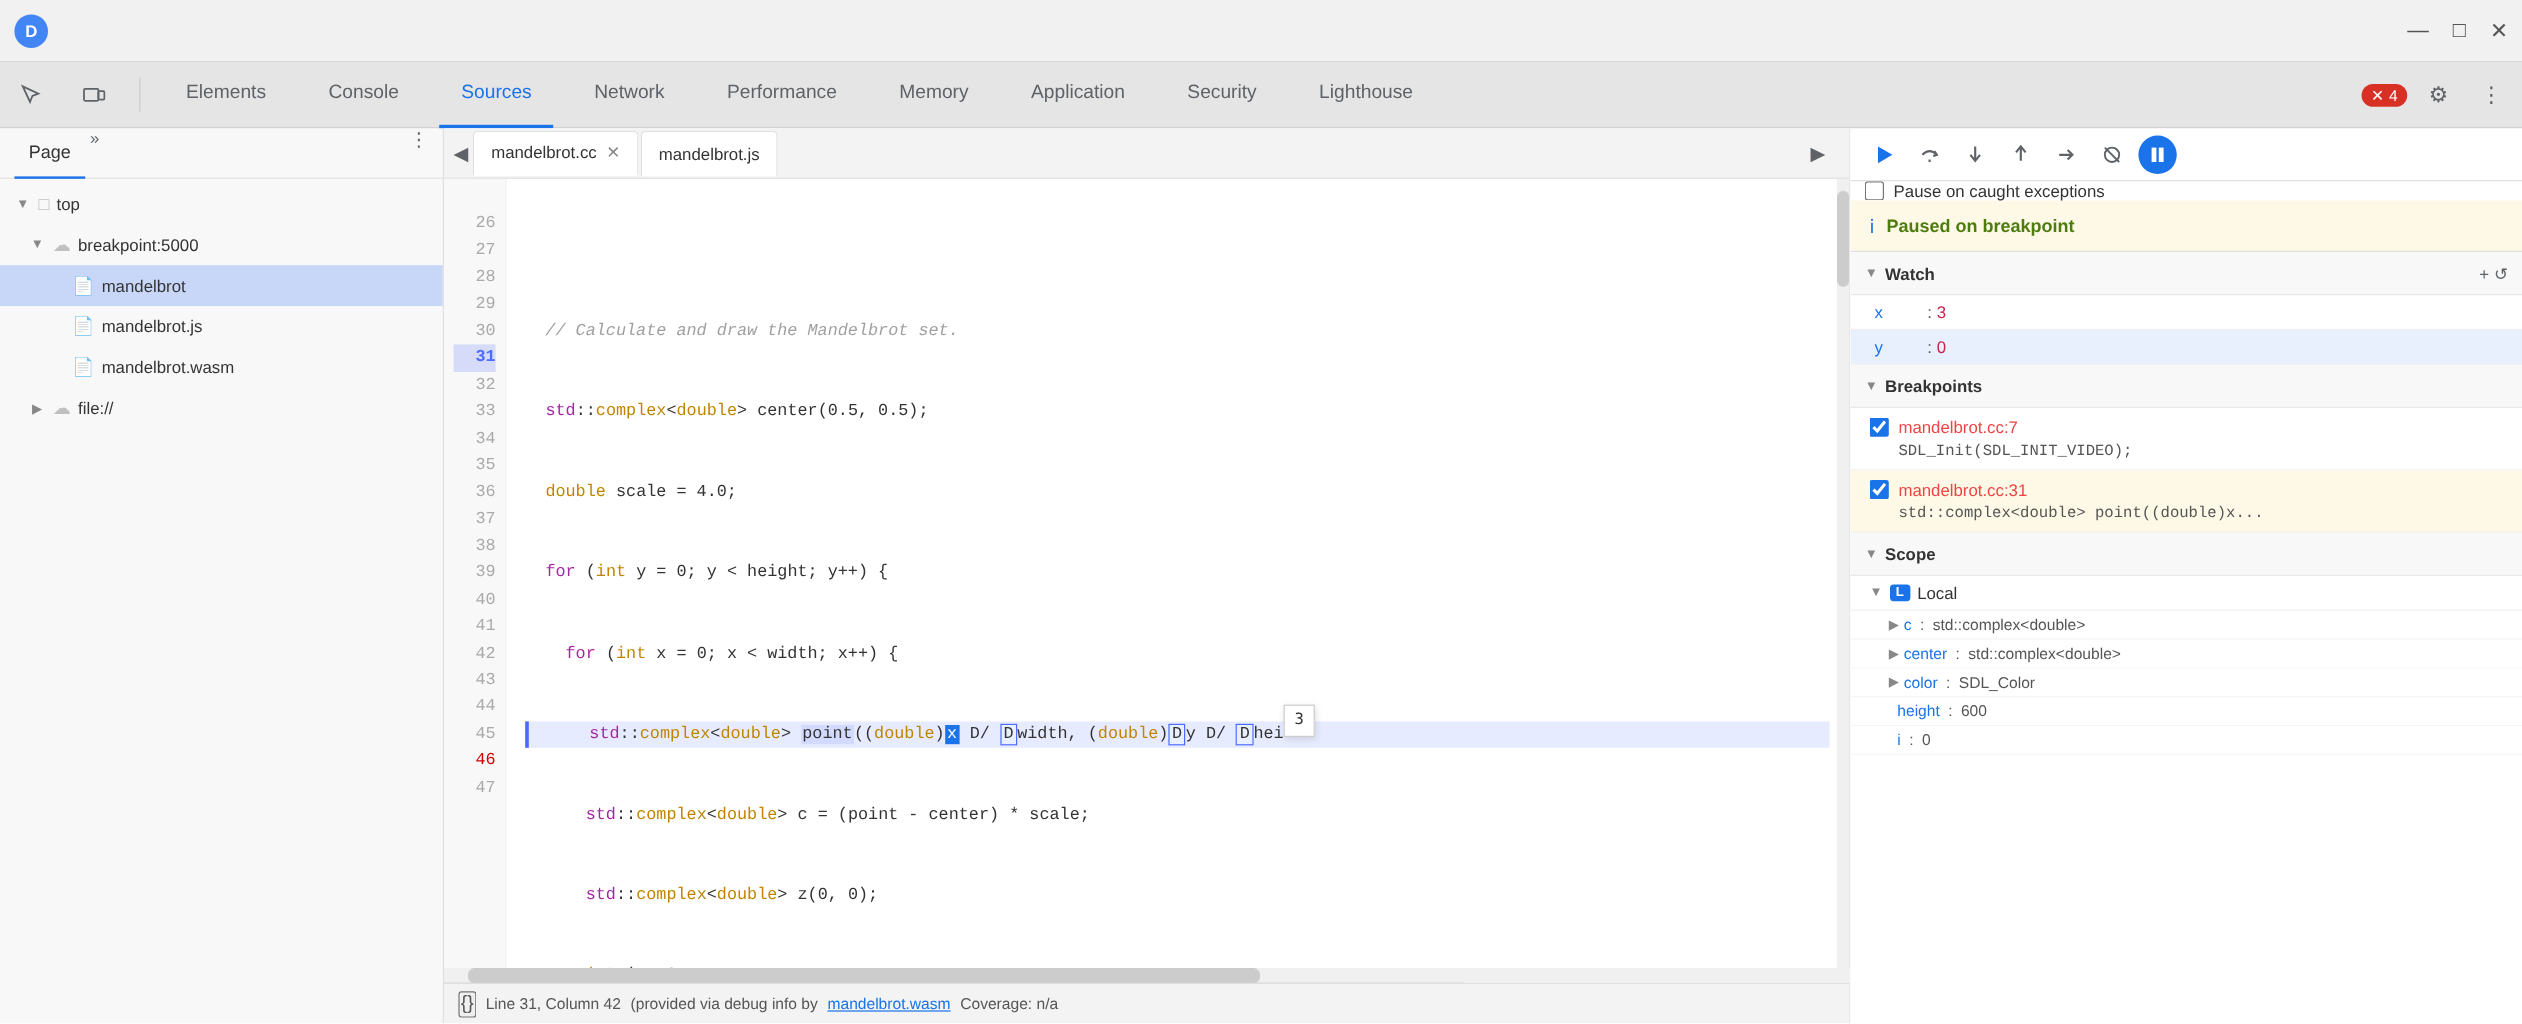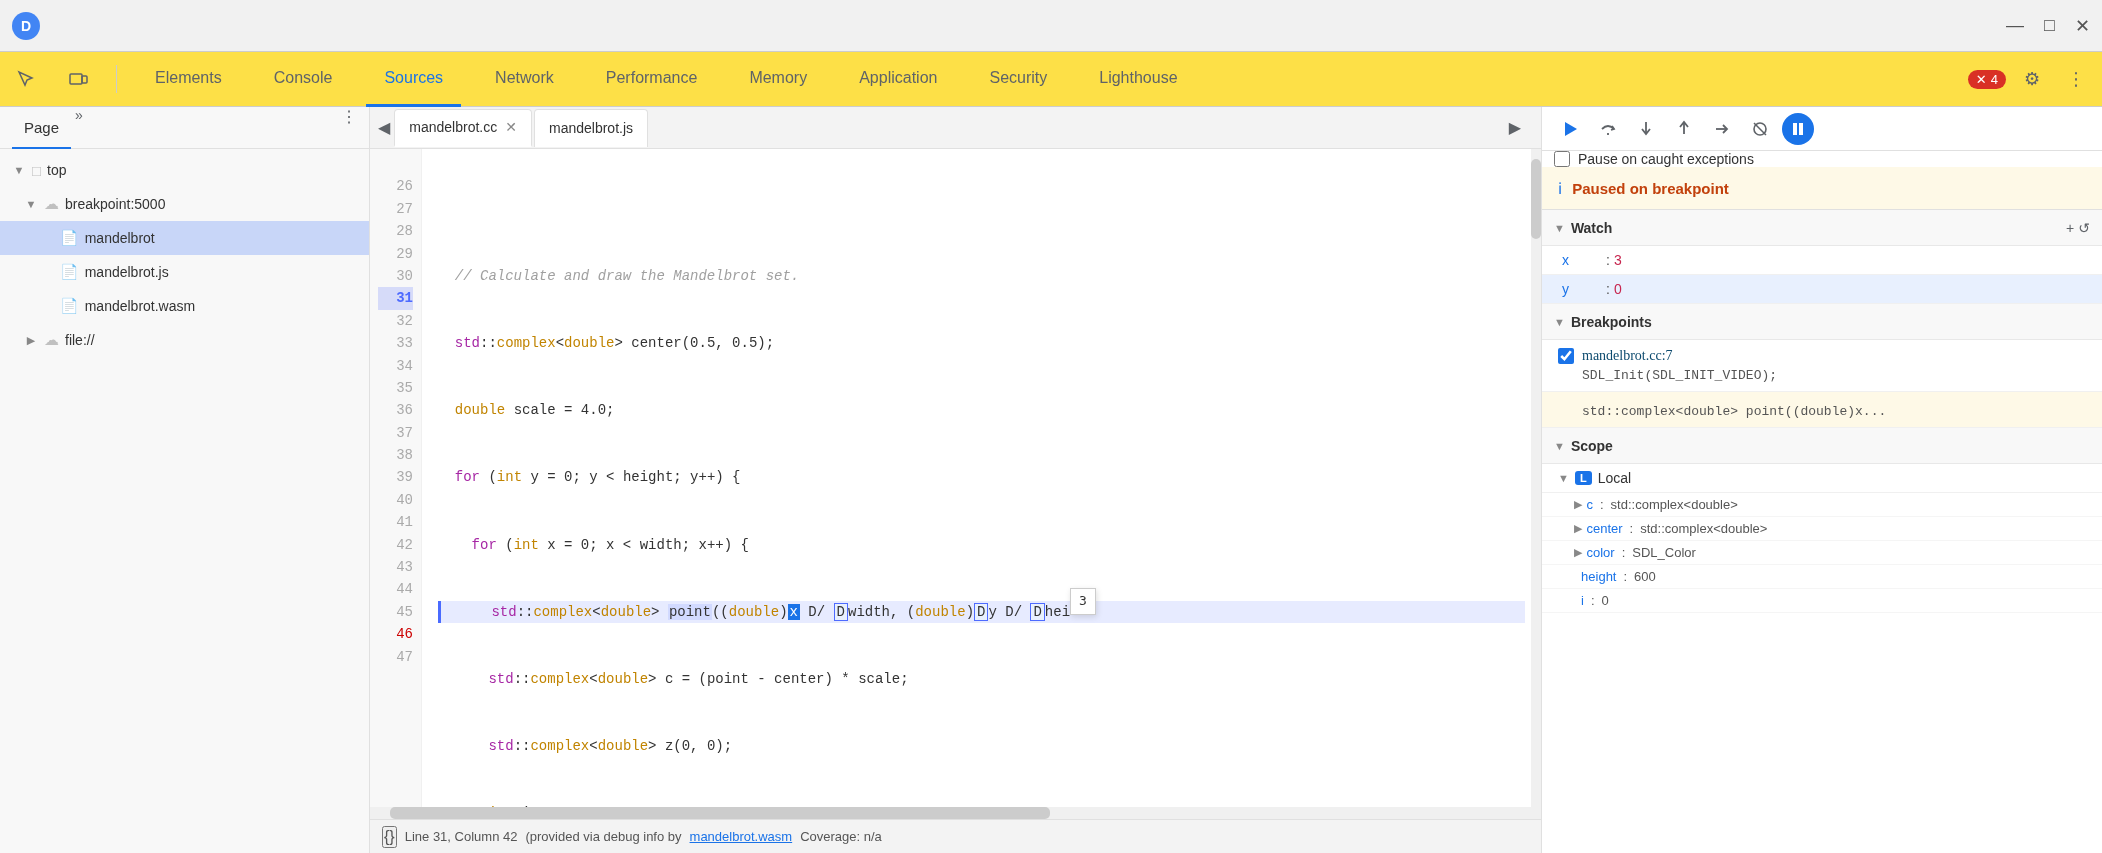--- a/index.html
+++ b/index.html
@@ -12,21 +12,21 @@
       padding: 0 12px; gap: 12px;
     }
     #title-bar .favicon { width: 28px; height: 28px; background: #4285f4; border-radius: 50%; display: flex; align-items: center; justify-content: center; color: #fff; font-size: 14px; font-weight: bold; }
     #title-bar .title-text { flex: 1; font-size: 15px; color: #333; }
     #title-bar .win-buttons { display: flex; gap: 20px; margin-left: auto; }
     #title-bar .win-btn { font-size: 18px; color: #555; cursor: pointer; background: none; border: none; }
 
     
     #devtools-toolbar {
       display: flex; align-items: center; height: 55px;
-      background: #fde047; border-bottom: 1px solid #ccc;
+      background: #e5e5e5; border-bottom: 1px solid #ccc;
       padding: 0 8px; gap: 16px;
     }
     .toolbar-icon-btn {
       width: 36px; height: 36px; border: none; background: none;
       cursor: pointer; display: flex; align-items: center; justify-content: center;
       color: #5f6368; border-radius: 4px; font-size: 18px;
     }
     .toolbar-sep { width: 1px; height: 28px; background: #ccc; margin: 0 4px; }
     .toolbar-tab {
       height: 55px; padding: 0 18px; border: none; background: none;
@@ -157,21 +157,21 @@
     .exception-check input { width: 16px; height: 16px; }
 
     #debugger-content { flex: 1; overflow-y: auto; }
 
     .breakpoint-notice {
       background: #fef9e7; border-bottom: 1px solid #e0e0e0;
       padding: 10px 16px; display: flex; align-items: center; gap: 10px;
       font-size: 14px;
     }
     .notice-icon { color: #1a73e8; font-size: 16px; }
-    .notice-text { font-weight: 600; color: #c2410c; font-size: 15px; }
+    .notice-text { font-weight: 600; color: #4d7c0f; font-size: 15px; }
 
     .section-header {
       display: flex; align-items: center; height: 36px;
       padding: 0 12px; background: #f8f8f8; border-bottom: 1px solid #e8e8e8;
       font-size: 14px; font-weight: 600; color: #333; gap: 6px; cursor: pointer;
     }
     .section-toggle { font-size: 11px; color: #888; }
     .section-actions { margin-left: auto; display: flex; gap: 4px; }
     .section-action-btn { background: none; border: none; cursor: pointer; font-size: 14px; color: #5f6368; }
 
@@ -184,21 +184,21 @@
     .watch-value { color: #c7254e; font-weight: 500; }
     .watch-item.selected-watch { background: #e8f0fe; }
     .bp-item {
       padding: 8px 16px;
       border-bottom: 1px solid #f0f0f0;
       font-size: 13px;
     }
     .bp-item.active { background: #fef9e7; }
     .bp-item .bp-header { display: flex; align-items: center; gap: 8px; }
     .bp-checkbox { width: 16px; height: 16px; accent-color: #1a73e8; }
-    .bp-file { font-size: 14px; color: #0c4a6e; font-weight: 500; font-family: Liberation Serif, serif; }
+    .bp-file { font-size: 14px; color: #ef4444; font-weight: 500; }
     .bp-code { margin-top: 4px; padding-left: 24px; font-family: Liberation Mono, monospace; font-size: 13px; color: #555; }
     .scope-item {
       padding: 6px 16px;
       border-bottom: 1px solid #f0f0f0; font-size: 14px;
     }
     .scope-header { display: flex; align-items: center; gap: 6px; font-size: 14px; }
     .scope-toggle { font-size: 11px; color: #888; }
     .scope-label { color: #333; }
     .scope-name-badge { background: #1a73e8; color: #fff; font-size: 11px; padding: 1px 5px; border-radius: 3px; font-weight: bold; }
     .scope-child { padding: 4px 16px 4px 32px; font-size: 13px; color: #333; border-bottom: 1px solid #f5f5f5; display: flex; align-items: center; gap: 4px; }
@@ -488,20 +488,24 @@
         <span>Breakpoints</span>
       </div>
       <div class="bp-item">
         <div class="bp-header">
           <input type="checkbox" class="bp-checkbox" checked="" style="">
           <span class="bp-file">mandelbrot.cc:7</span>
         </div>
         <div class="bp-code">SDL_Init(SDL_INIT_VIDEO);</div>
       </div>
       <div class="bp-item active">
+        <div class="bp-header">
+          <input type="checkbox" class="bp-checkbox" checked="" style="">
+          <span class="bp-file">mandelbrot.cc:31</span>
+        </div>
         <div class="bp-code">std::complex&lt;double&gt; point((double)x...</div>
       </div>
 
       <div class="section-header">
         <span class="section-toggle">▼</span>
         <span>Scope</span>
       </div>
       <div class="scope-item">
         <div class="scope-header">
           <span class="scope-toggle">▼</span>

